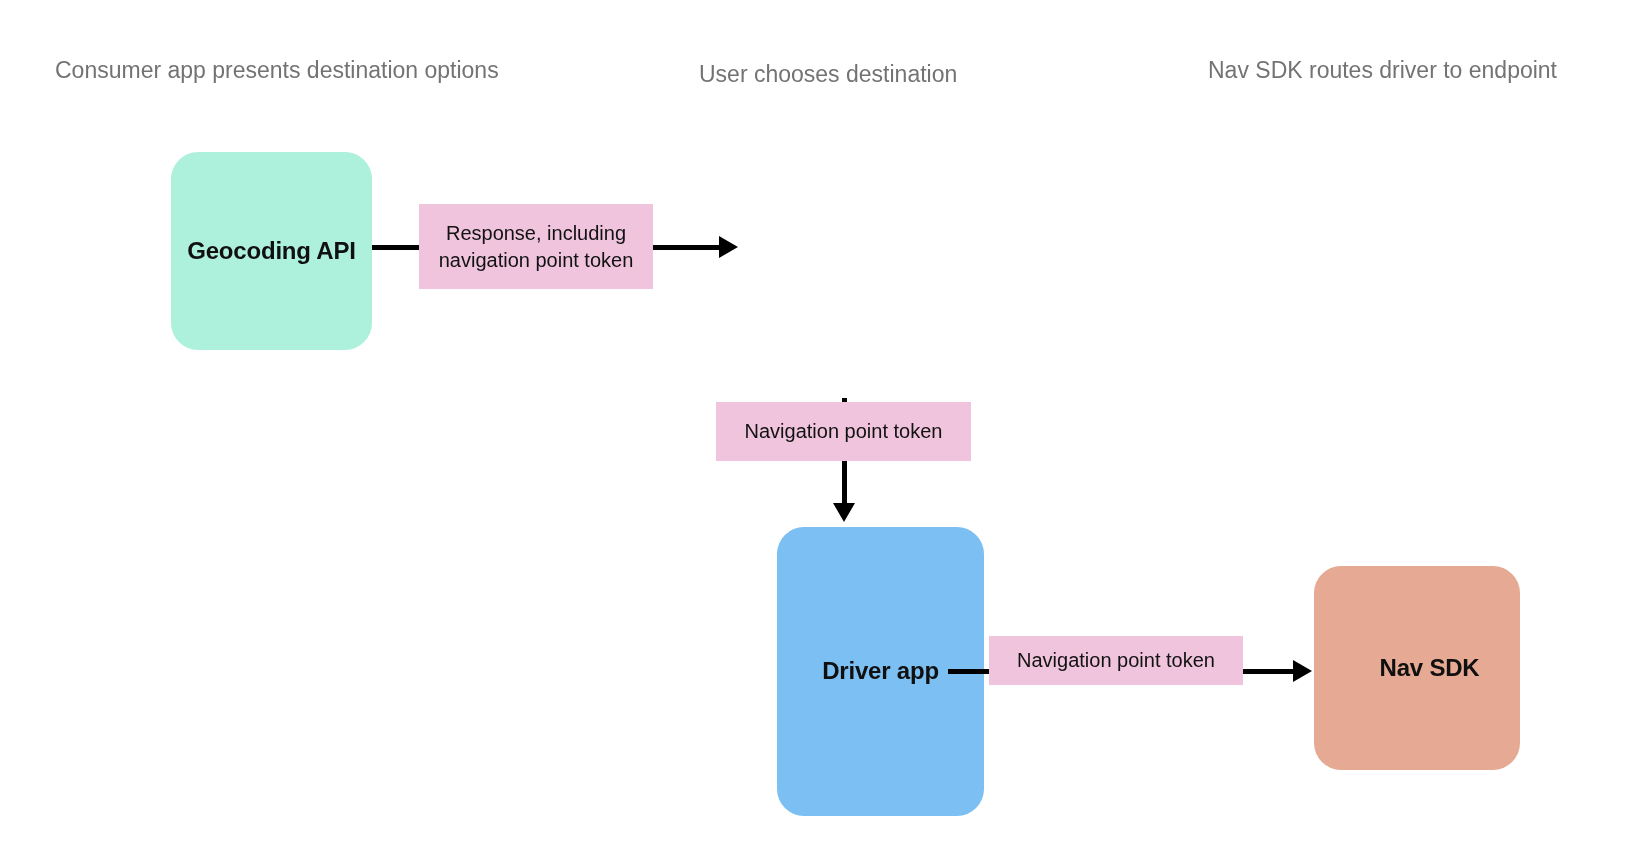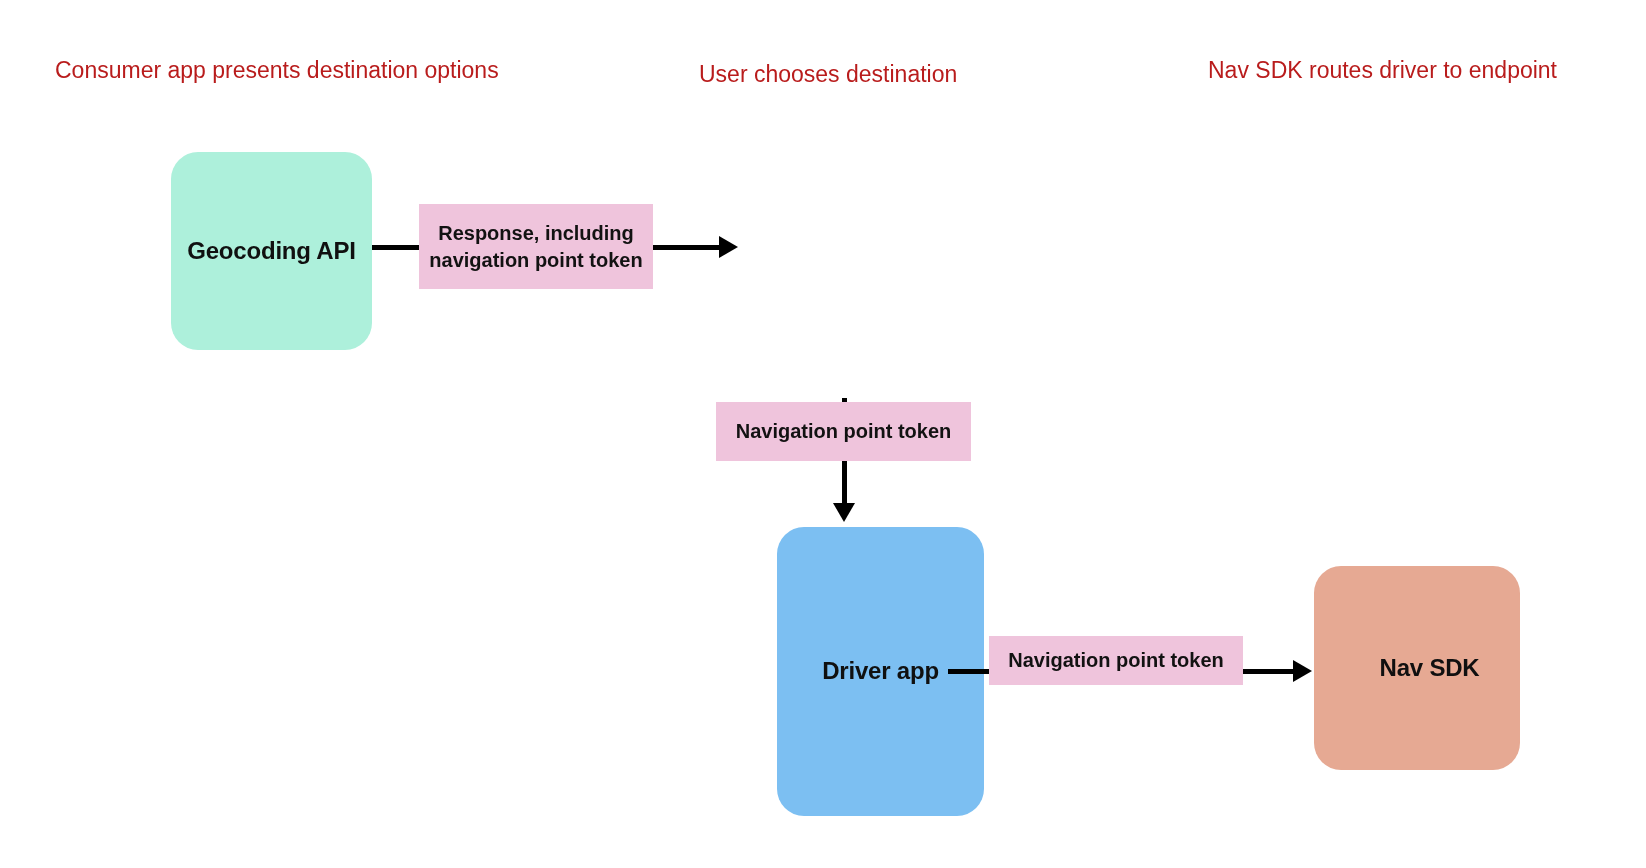--- a/index.html
+++ b/index.html
@@ -18,21 +18,21 @@
     height: 868px;
     background: #ffffff;
     overflow: hidden;
   }
 
   
   .col-header {
     position: absolute;
     font-size: 23px;
     line-height: 28px;
-    color: #b91c1c;
+    color: #737373;
     white-space: nowrap;
     font-weight: 400;
   }
 
   
   .node {
     position: absolute;
     border-radius: 27px;
     display: flex;
     align-items: center;
@@ -56,21 +56,21 @@
     align-items: center;
     justify-content: center;
     box-sizing: border-box;
     z-index: 4;
   }
   .edge-label-text {
     font-size: 20px;
     line-height: 27px;
     color: #121212;
     text-align: center;
-    font-weight: 700;
+    font-weight: 400;
   }
 
   
   .edge-line-h {
     position: absolute;
     height: 5px;
     background: #000000;
     z-index: 2;
   }
   .edge-line-v {

